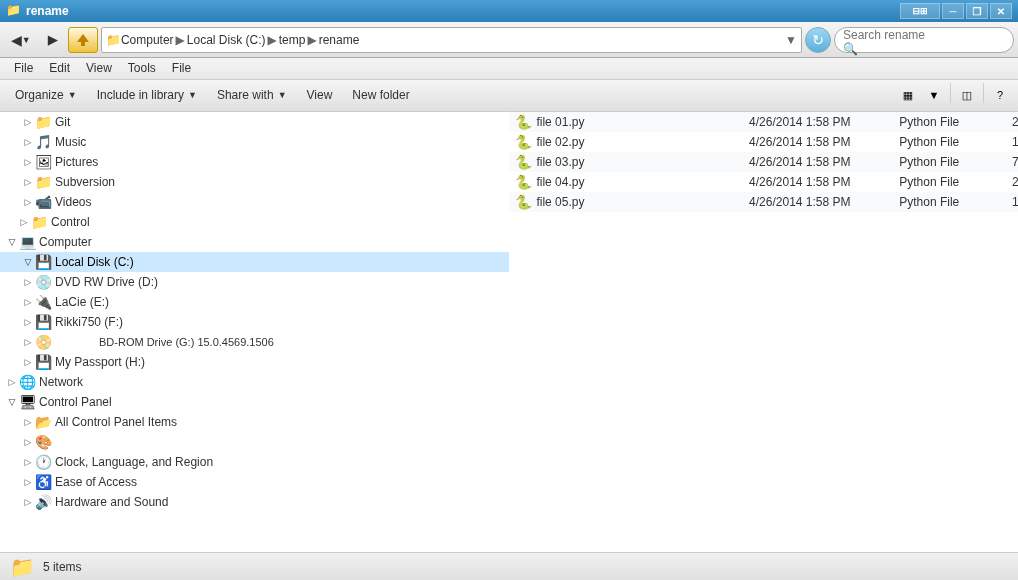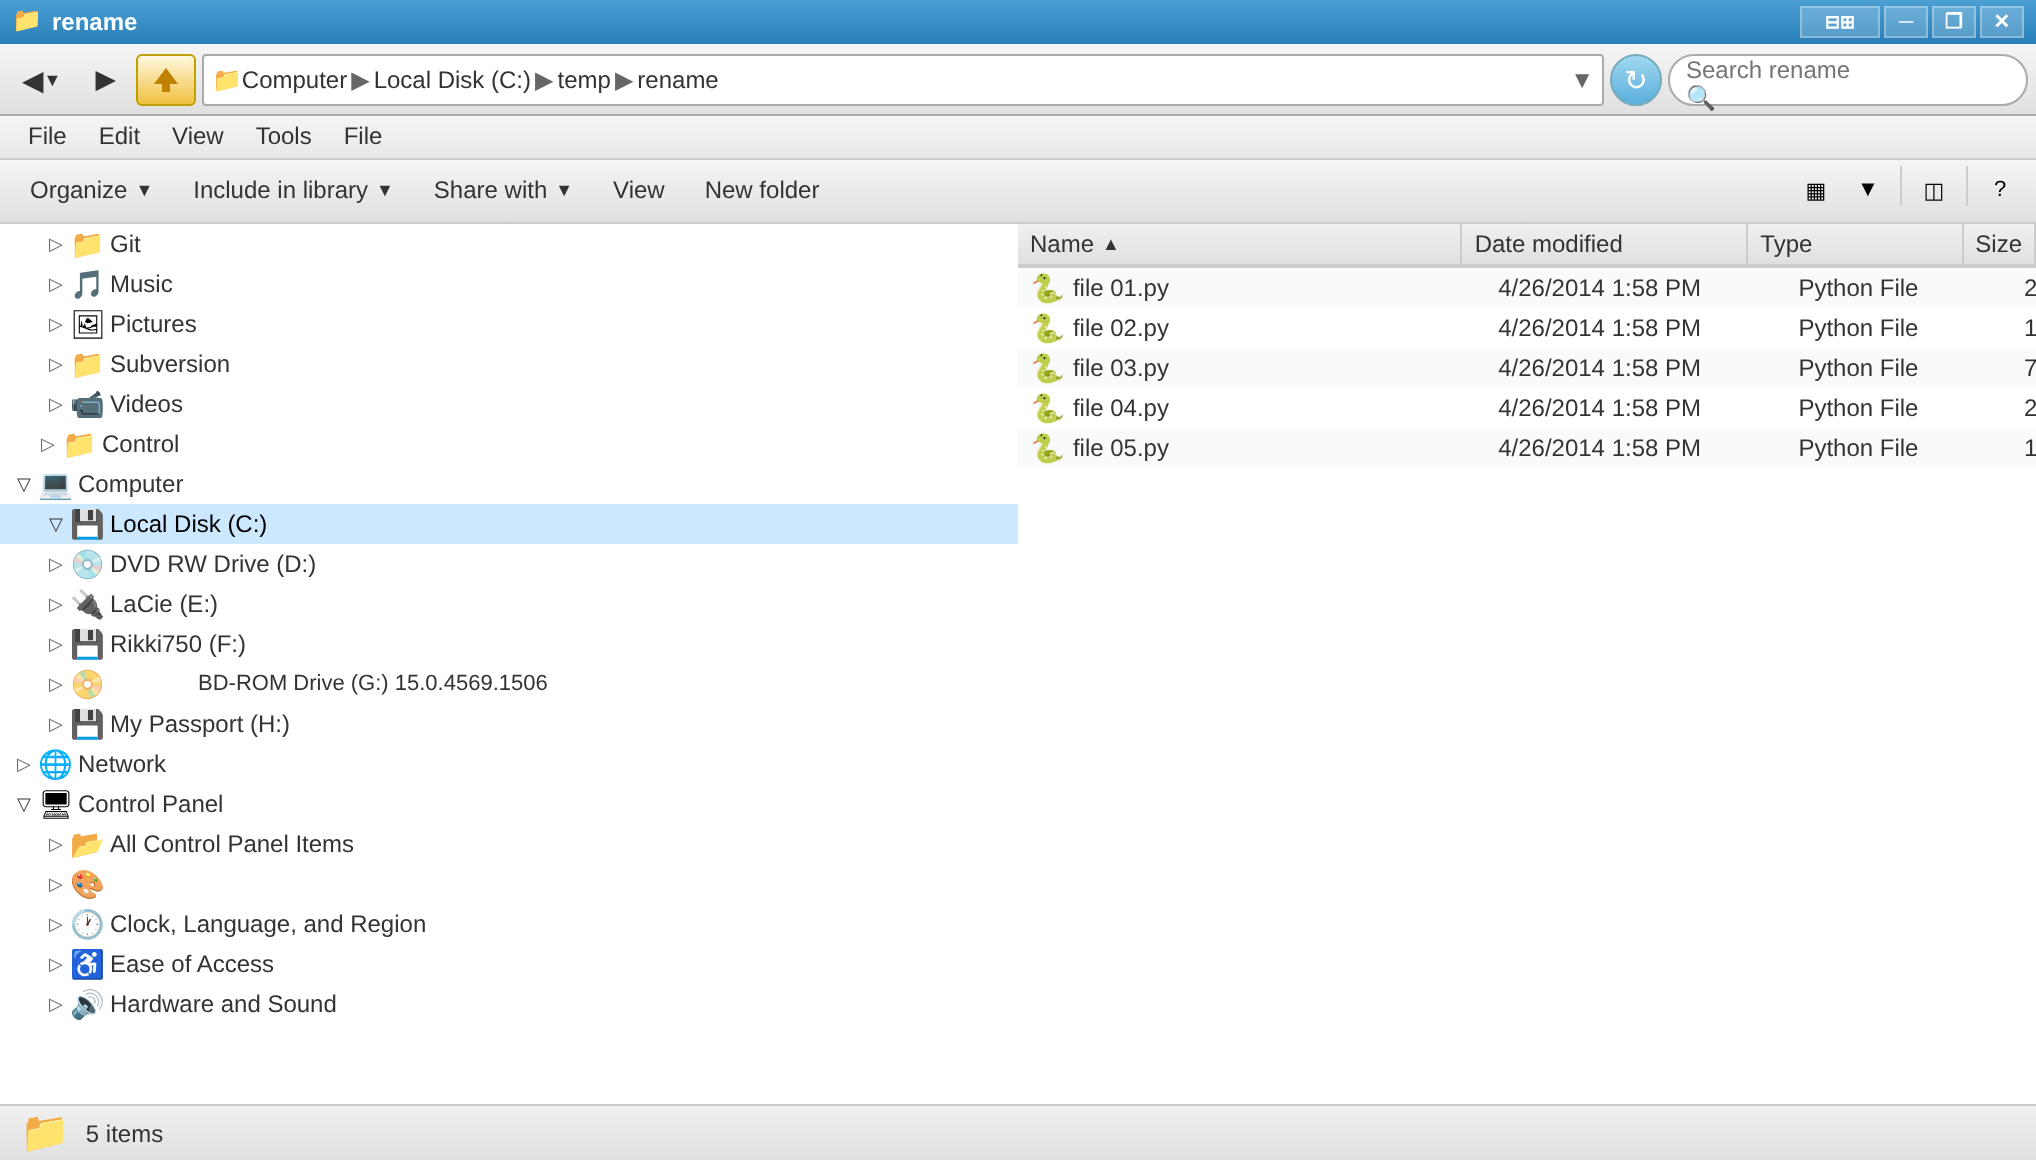--- a/index.html
+++ b/index.html
@@ -388,35 +388,20 @@
 
     <div class="tree-item indent1">
       <span class="tree-expand">▷</span>
       <span class="tree-icon">🔊</span>
       <span class="tree-label">Hardware and Sound</span>
     </div>
 
   </div>
 
   <div class="file-list-area">
-    <div class="file-list-header">
-      <div class="col-header col-name">
-        <span>Name</span>
-        <span class="sort-arrow">▲</span>
-      </div>
-      <div class="col-header col-date">
-        <span>Date modified</span>
-      </div>
-      <div class="col-header col-type">
-        <span>Type</span>
-      </div>
-      <div class="col-header col-size">
-        <span>Size</span>
-      </div>
-    </div>
 
     <div class="file-list" id="file-list-body">
     <div class="file-row">
       <div class="file-cell file-cell-name">
         <span class="file-icon">🐍</span>
         <span>file 01.py</span>
       </div>
       <div class="file-cell file-cell-date">4/26/2014 1:58 PM</div>
       <div class="file-cell file-cell-type">Python File</div>
       <div class="file-cell file-cell-size">23 KB</div>

